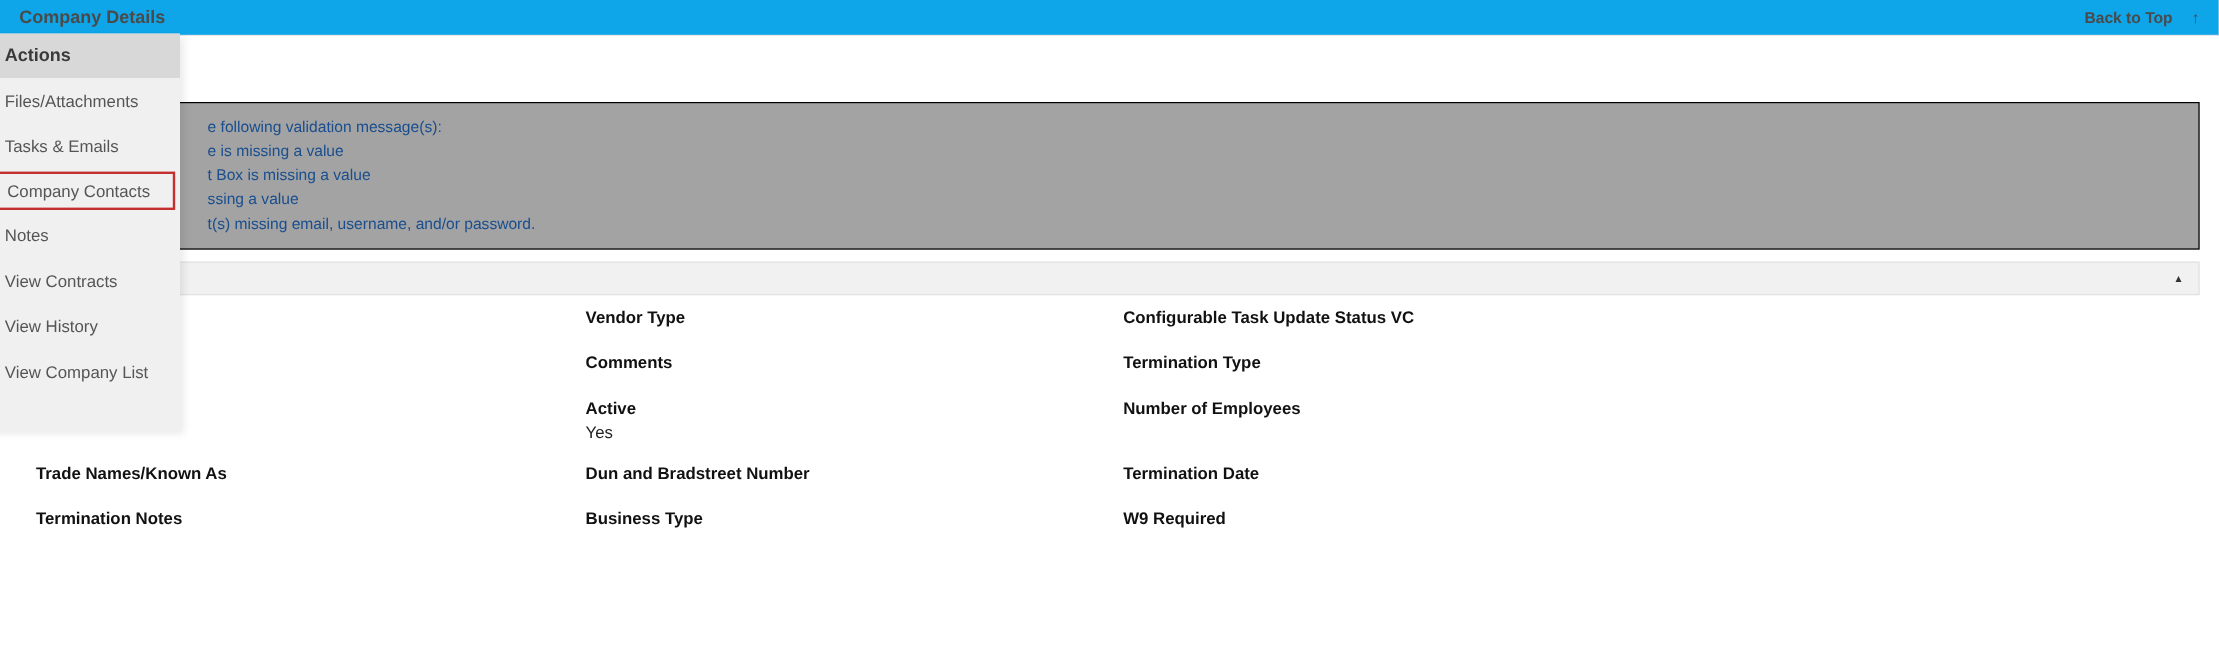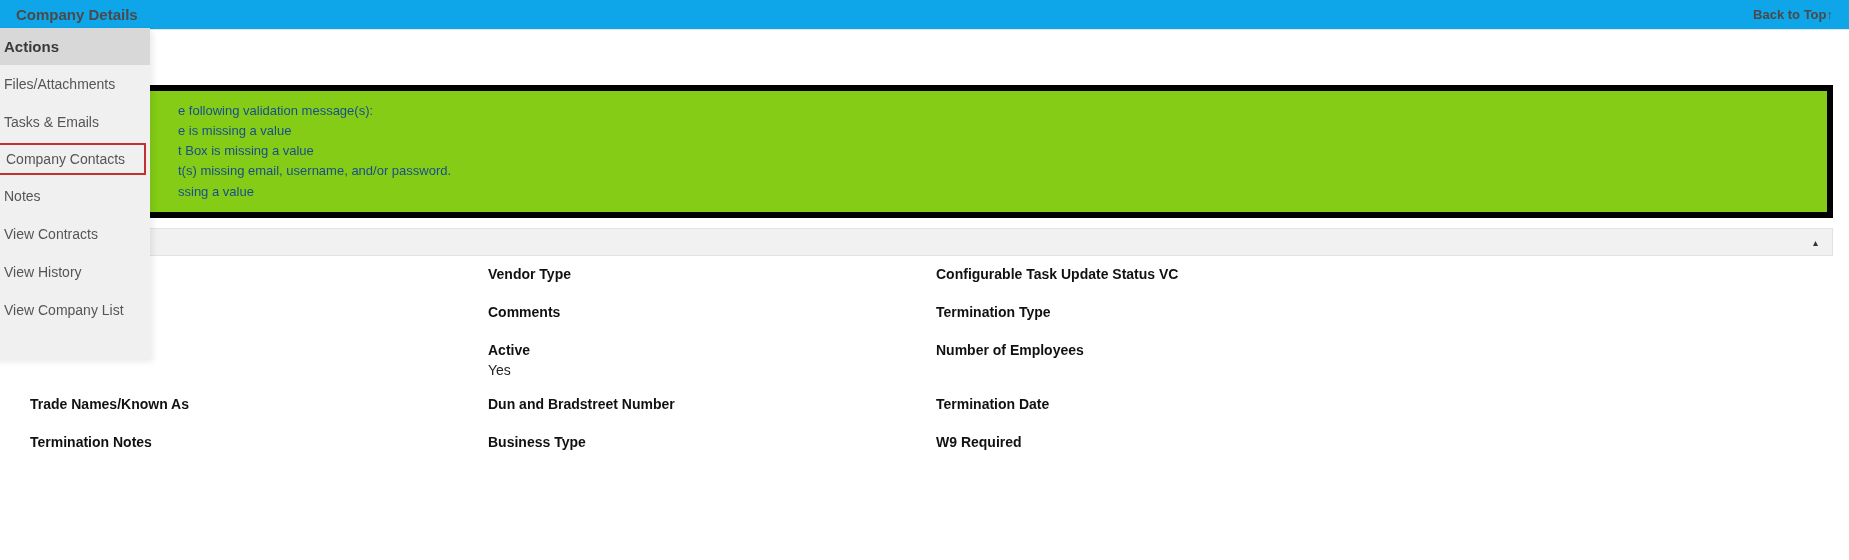--- a/index.html
+++ b/index.html
@@ -27,21 +27,21 @@
     color: #4a4a4a;
   }
   .back-to-top {
     font-size: 13px;
     font-weight: 600;
     color: #4a4a4a;
     cursor: pointer;
     user-select: none;
     display: flex;
     align-items: center;
-    gap: 0;
+    gap: 16px;
   }
   .back-to-top .up-icon {
     font-size: 13px;
   }
 
   
   .body-area {
     position: relative;
     padding: 12px 16px 20px 22px;
   }
@@ -88,22 +88,22 @@
     cursor: pointer;
   }
   .action-menu a.highlight {
     border: 2px solid #c23030;
     margin: 2px 4px;
     padding: 6px 10px;
   }
 
   
   .validation {
-    background: #84cc16;
-    border: 6px solid #000000;
+    background: #a3a3a3;
+    border: 1px solid #000000;
     color: #1a4e8e;
     font-size: 13px;
     line-height: 1.55;
     padding: 10px 14px 10px 150px; 
     margin-bottom: 10px;
   }
 
   
   .section-row {
     background: #f1f1f1;
@@ -169,22 +169,22 @@
     <a>Notes</a>
     <a>View Contracts</a>
     <a>View History</a>
     <a>View Company List</a>
   </div>
 
   <div class="validation">
     <div>e following validation message(s):</div>
     <div>e is missing a value</div>
     <div>t Box is missing a value</div>
+    <div>ssing a value</div>
     <div>t(s) missing email, username, and/or password.</div>
-    <div>ssing a value</div>
   </div>
 
   <div class="section-row">
     <span class="collapse-icon">▴</span>
   </div>
 
   <div class="details">
 
     <div class="fld">
       <div class="label"></div>

